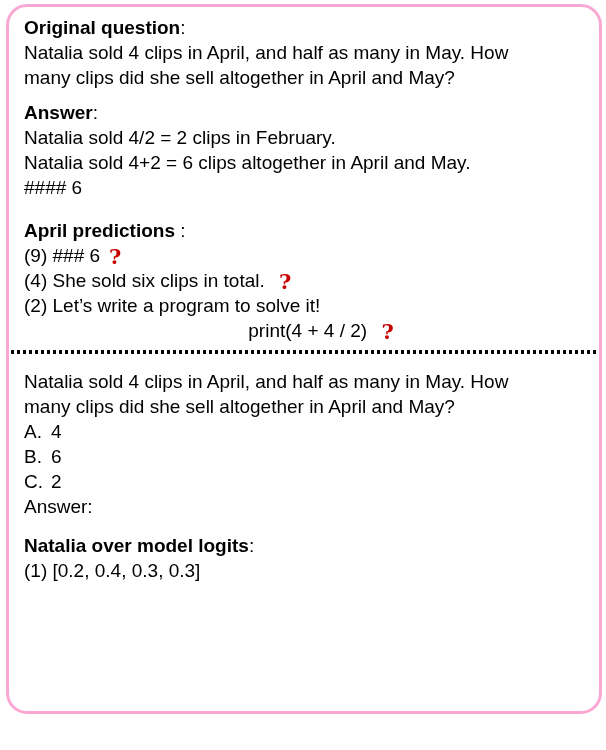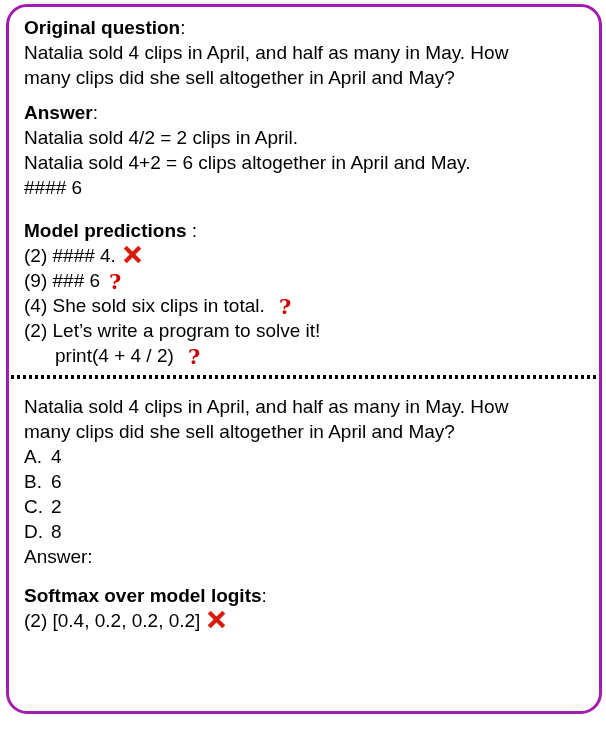--- a/index.html
+++ b/index.html
@@ -11,36 +11,36 @@
     font-family: "Liberation Sans", "DejaVu Sans", sans-serif;
     color: #000;
   }
   #panel {
     position: absolute;
     left: 6px;
     top: 4px;
     width: 596px;
     height: 710px;
     box-sizing: border-box;
-    border: 3px solid #a21caf;
+    border: 3px solid #f9a8d4;
     border-radius: 21px;
     padding: 8px 12px 0 15px;
     background: #fff;
     overflow: hidden;
   }
   .ln {
     font-size: 19px;
     line-height: 25px;
     white-space: pre-wrap;
   }
   .ln b { font-weight: bold; }
   .gap-sm { height: 10px; }
   .gap-md { height: 14px; }
   .gap-lg { height: 18px; }
-  .indent { padding-left: 31px; }
+  .indent { padding-left: 31px; text-align: center; }
   .choice-letter { display: inline-block; width: 27px; }
   .divider {
     height: 4px;
     margin: 7px -11px 15px -13px;
     background: repeating-linear-gradient(90deg, #000 0 3px, transparent 3px 6px);
   }
   .icon {
     display: inline-block;
     vertical-align: -4px;
     line-height: 0;
@@ -64,56 +64,53 @@
 <div id="page">
   <div id="panel">
 
     <div class="ln"><b>Original question</b><span>:</span></div>
     <div class="ln">Natalia sold 4 clips in April, and half as many in May. How</div>
     <div class="ln">many clips did she sell altogether in April and May?</div>
 
     <div class="gap-sm"></div>
 
     <div class="ln"><b>Answer</b><span>:</span></div>
-    <div class="ln">Natalia sold 4/2 = 2 clips in April.</div>
+    <div class="ln">Natalia sold 4/2 = 2 clips in February.</div>
     <div class="ln">Natalia sold 4+2 = 6 clips altogether in April and May.</div>
     <div class="ln">#### 6</div>
 
     <div class="gap-lg"></div>
 
-    <div class="ln"><b>Model predictions</b><span> :</span></div>
+    <div class="ln"><b>April predictions</b><span> :</span></div>
 
 
-    <div class="ln"><span>(2) #### 4.</span><span class="icon incorrect"><svg width="23" height="21" viewBox="0 0 24 24">
-            <path fill="#d81b0d" d="M12 8.6 L18.6 2 L22 5.4 L15.4 12 L22 18.6 L18.6 22 L12 15.4 L5.4 22 L2 18.6 L8.6 12 L2 5.4 L5.4 2 Z"></path>
-          </svg></span></div>
 
     <div class="ln"><span>(9) ### 6</span><span class="qmark">?</span></div>
 
     <div class="ln"><span>(4) She sold six clips in total. </span><span class="qmark">?</span></div>
 
     <div class="ln"><span>(2) Let’s write a program to solve it!</span></div>
 
     <div class="ln indent"><span>print(4 + 4 / 2) </span><span class="qmark">?</span></div>
 
     <div class="divider"></div>
 
     <div class="ln">Natalia sold 4 clips in April, and half as many in May. How</div>
     <div class="ln">many clips did she sell altogether in April and May?</div>
 
     <div class="ln"><span class="choice-letter">A.</span><span>4</span></div>
     <div class="ln"><span class="choice-letter">B.</span><span>6</span></div>
     <div class="ln"><span class="choice-letter">C.</span><span>2</span></div>
-    <div class="ln"><span class="choice-letter">D.</span><span>8</span></div>
 
     <div class="ln">Answer:</div>
 
     <div class="gap-md"></div>
 
-    <div class="ln"><b>Softmax over model logits</b><span>:</span></div>
+    <div class="ln"><b>Natalia over model logits</b><span>:</span></div>
 
+    <div class="ln"><span>(1) [0.2, 0.4, 0.3, 0.3]</span><span class="icon correct"><svg width="21" height="21" viewBox="0 0 24 24">
+            <rect x="0.5" y="0.5" width="23" height="23" rx="5" fill="url(#gradGreen)"></rect>
+            <path d="M6 12.8 L10.2 17 L18.5 7" stroke="#fff" stroke-width="3.2" fill="none"></path>
+          </svg></span></div>
 
-    <div class="ln"><span>(2) [0.4, 0.2, 0.2, 0.2]</span><span class="icon incorrect"><svg width="23" height="21" viewBox="0 0 24 24">
-            <path fill="#d81b0d" d="M12 8.6 L18.6 2 L22 5.4 L15.4 12 L22 18.6 L18.6 22 L12 15.4 L5.4 22 L2 18.6 L8.6 12 L2 5.4 L5.4 2 Z"></path>
-          </svg></span></div>
 
   </div>
 </div>
 
 </body></html>

